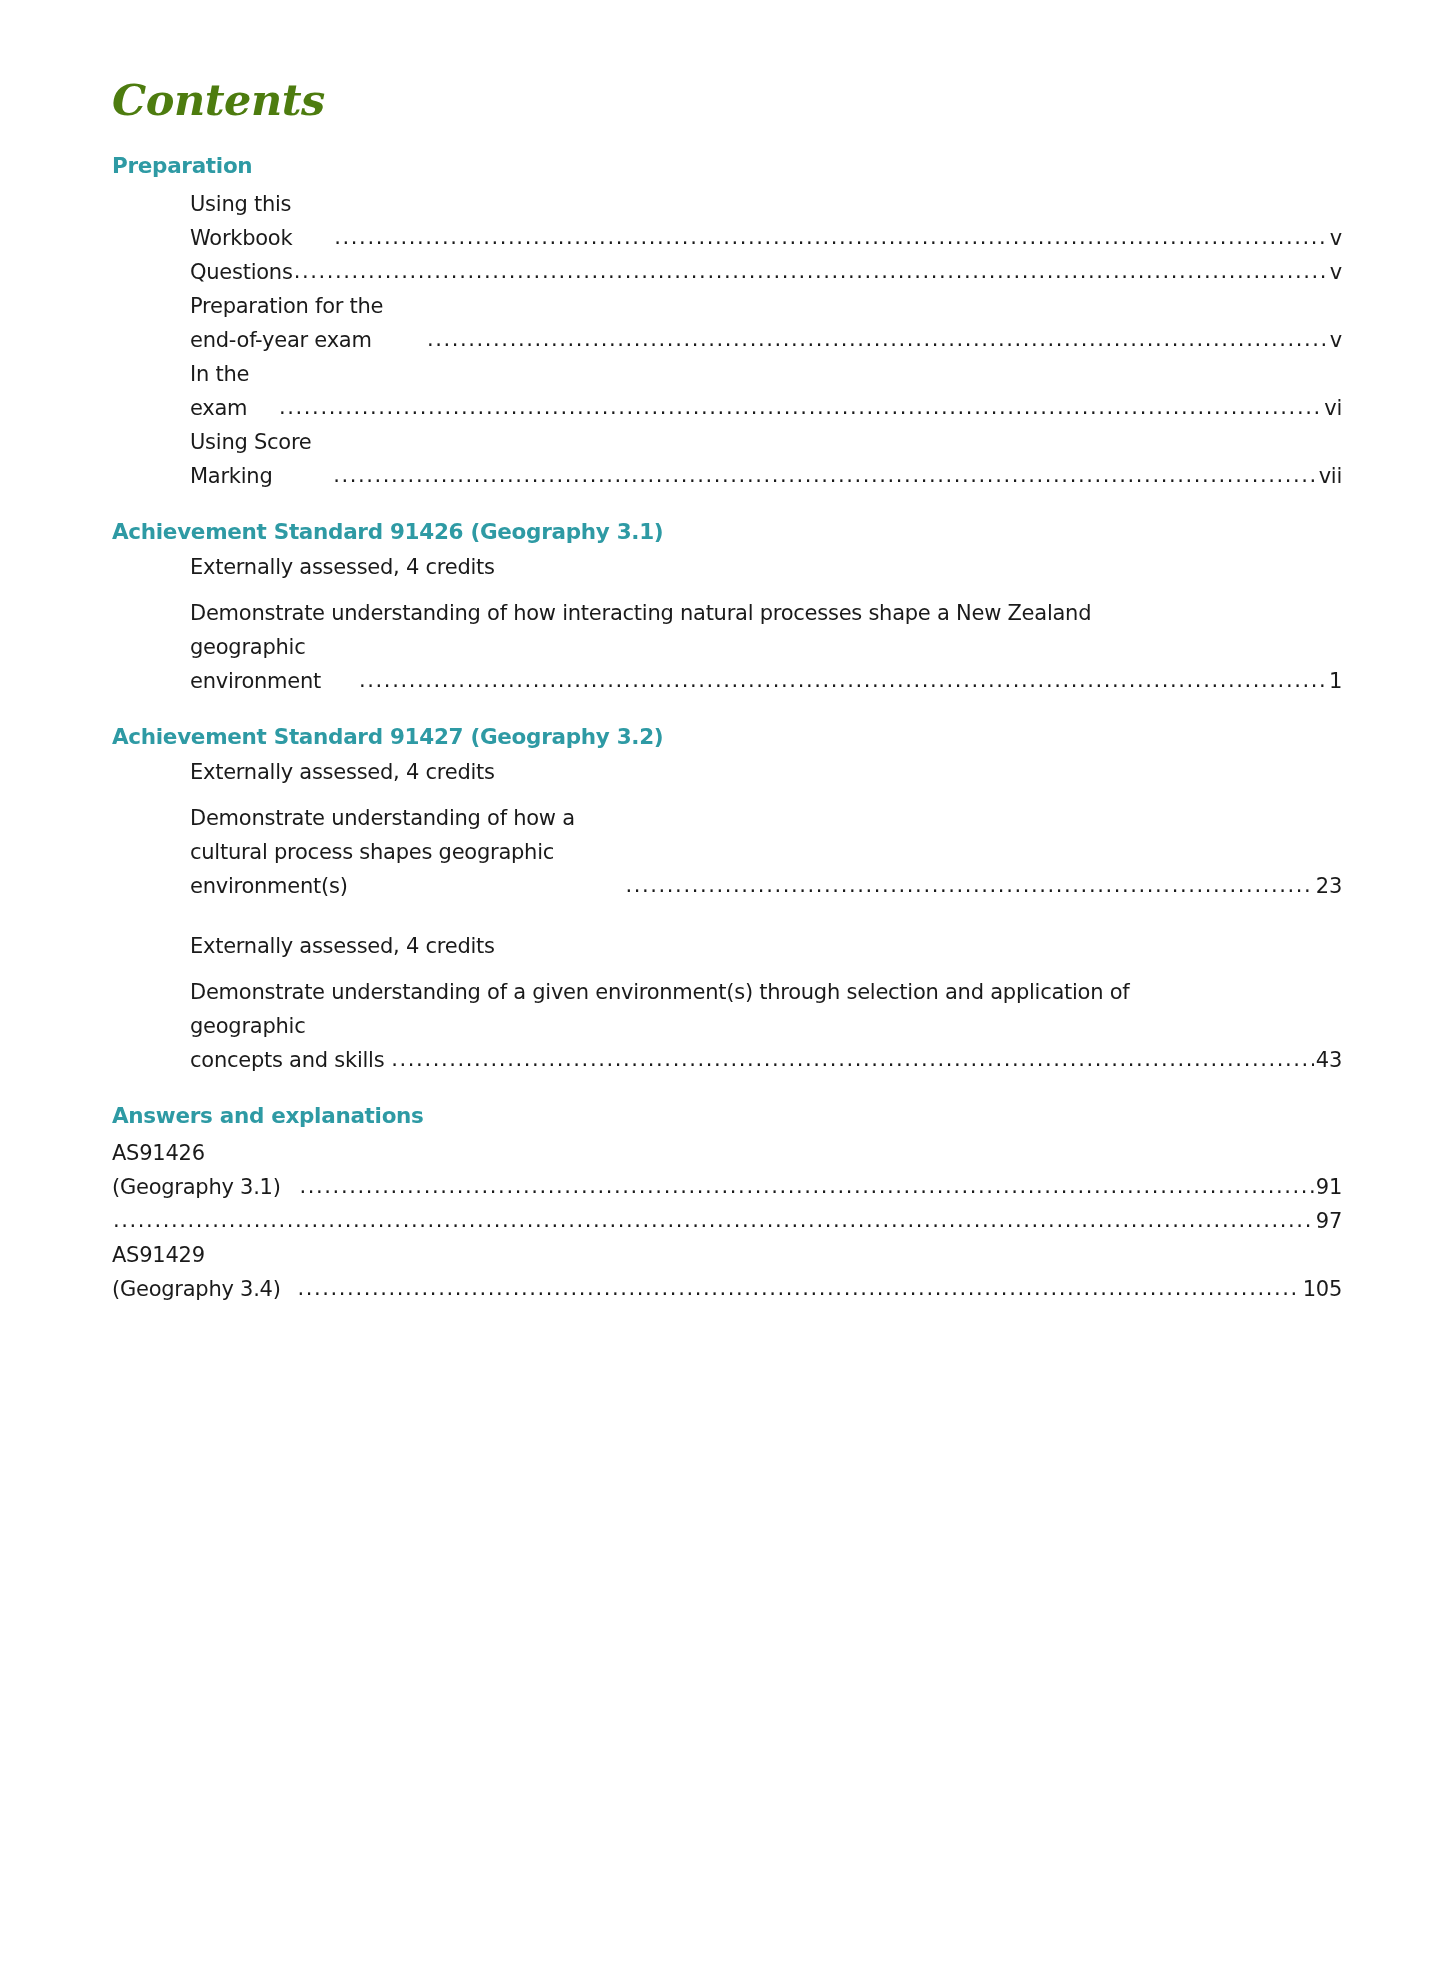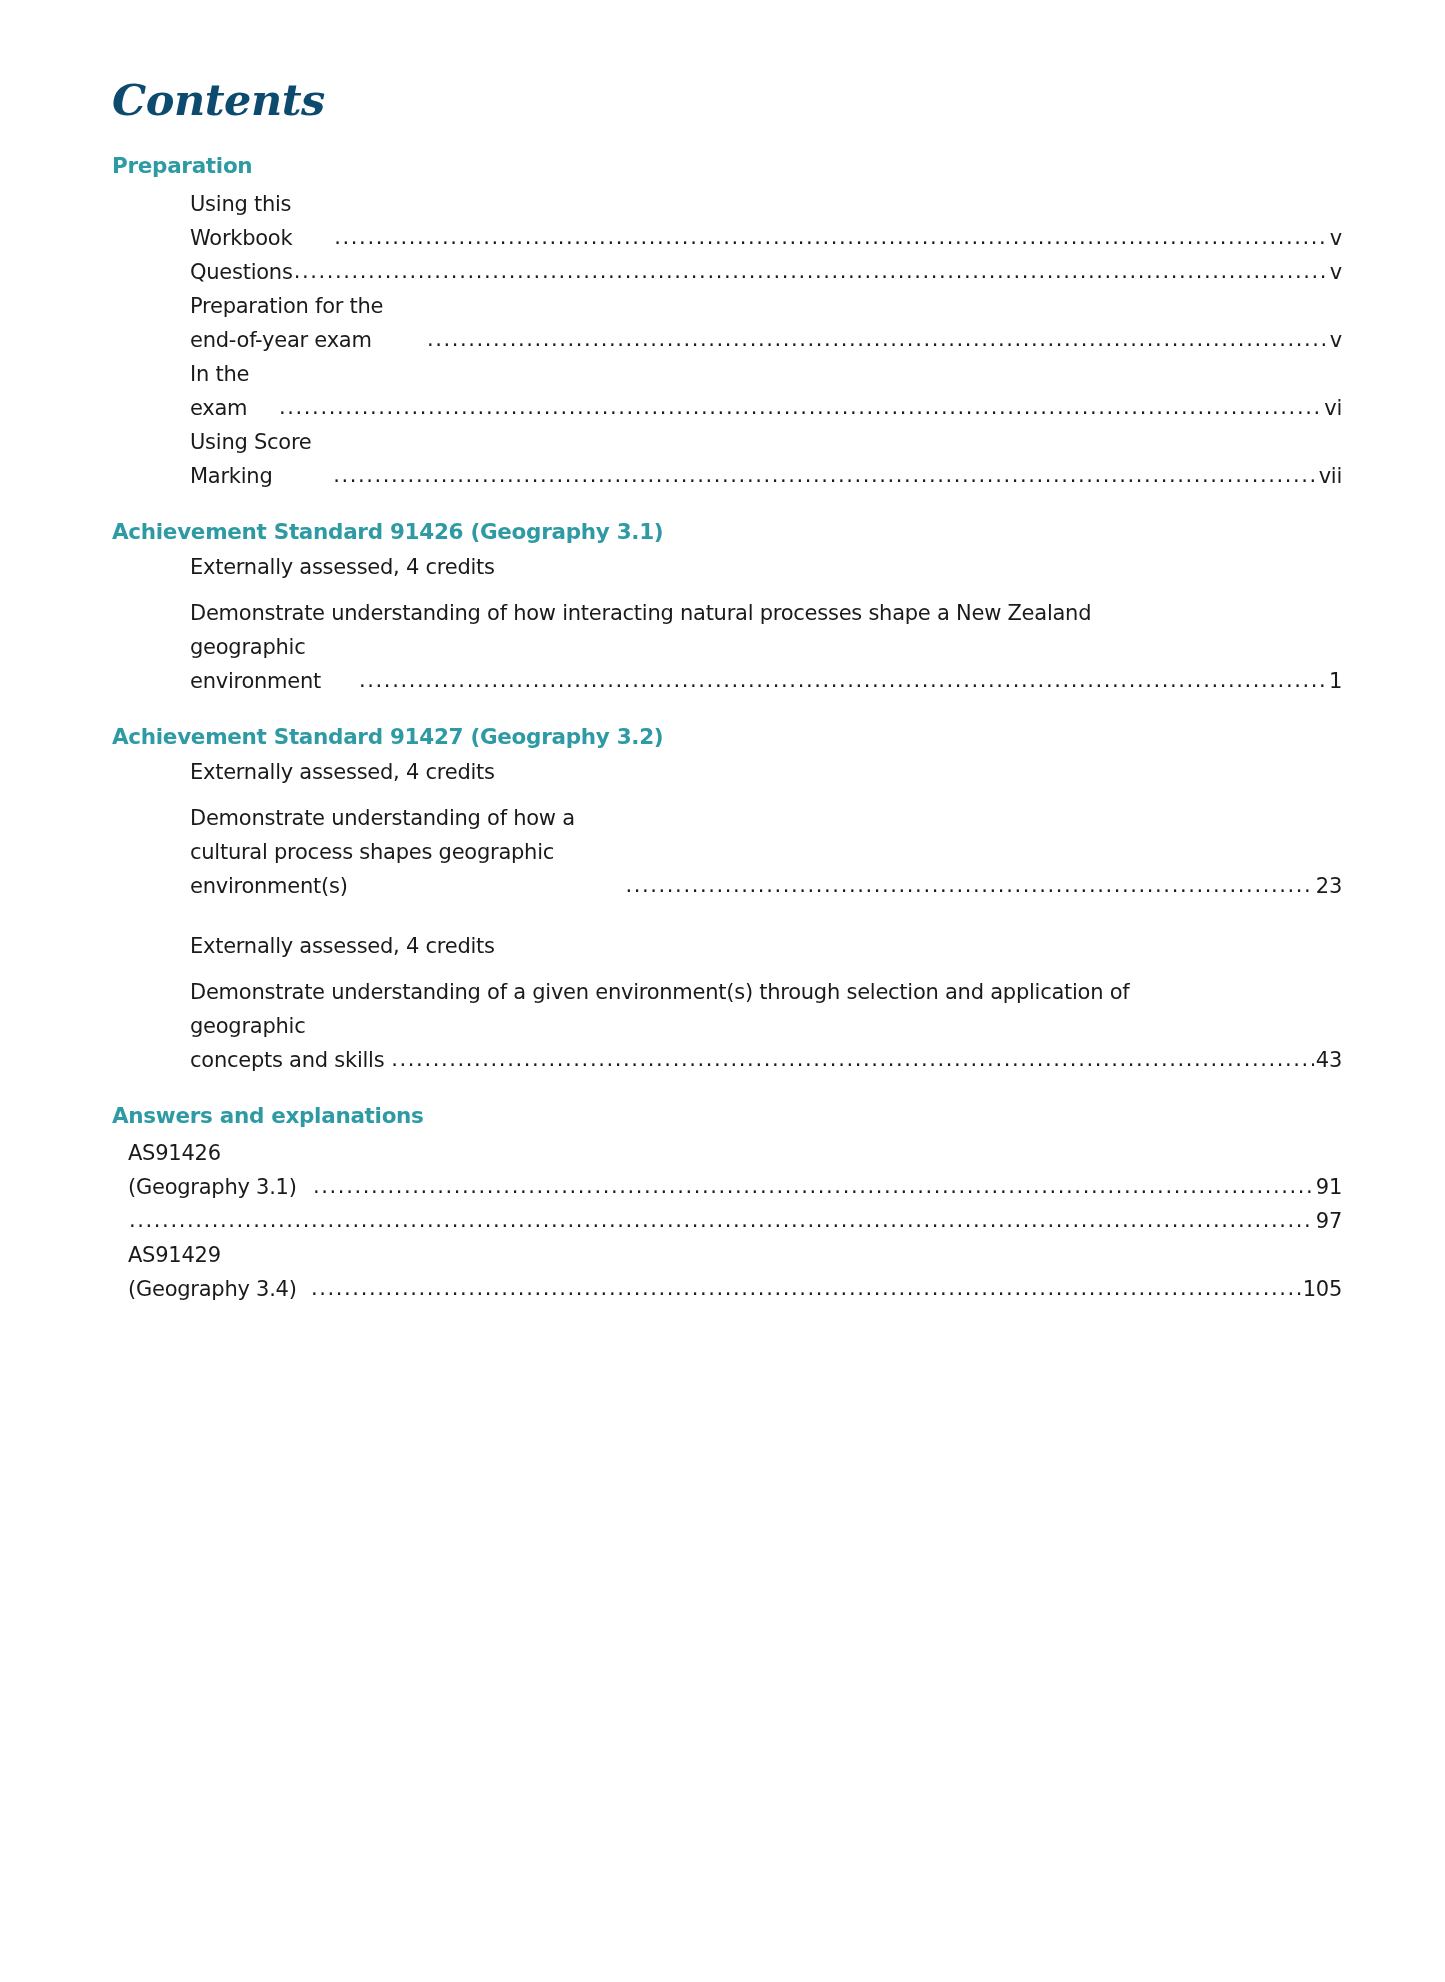--- a/index.html
+++ b/index.html
@@ -30,21 +30,21 @@
     top: 78px;
     width: 1230px;
   }
 
   
   .page-title {
     font-family: "DejaVu Serif", "Liberation Serif", serif;
     font-size: 43px;
     font-weight: bold;
     font-style: italic;
-    color: #0c4a6e;
+    color: #4d7c0f;
     letter-spacing: -0.5px;
     margin: 0 0 30px 0;
     line-height: 1.05;
   }
 
   
   .section-heading {
     font-family: "DejaVu Sans", "Liberation Sans", sans-serif;
     font-size: 21.5px;
     font-weight: bold;
@@ -116,21 +116,21 @@
   }
 
   .desc-block {
     margin-top: 12px;
   }
   .credits-line {
     margin-top: 4px;
   }
 
   .answers-list .entry {
-    margin-left: 16px;
+    margin-left: 0;
   }
   .answers-list {
     margin-top: 6px;
   }
 
   .group-intro-items { margin-top: 7px; }
 </style>
 </head>
 <body>
 

